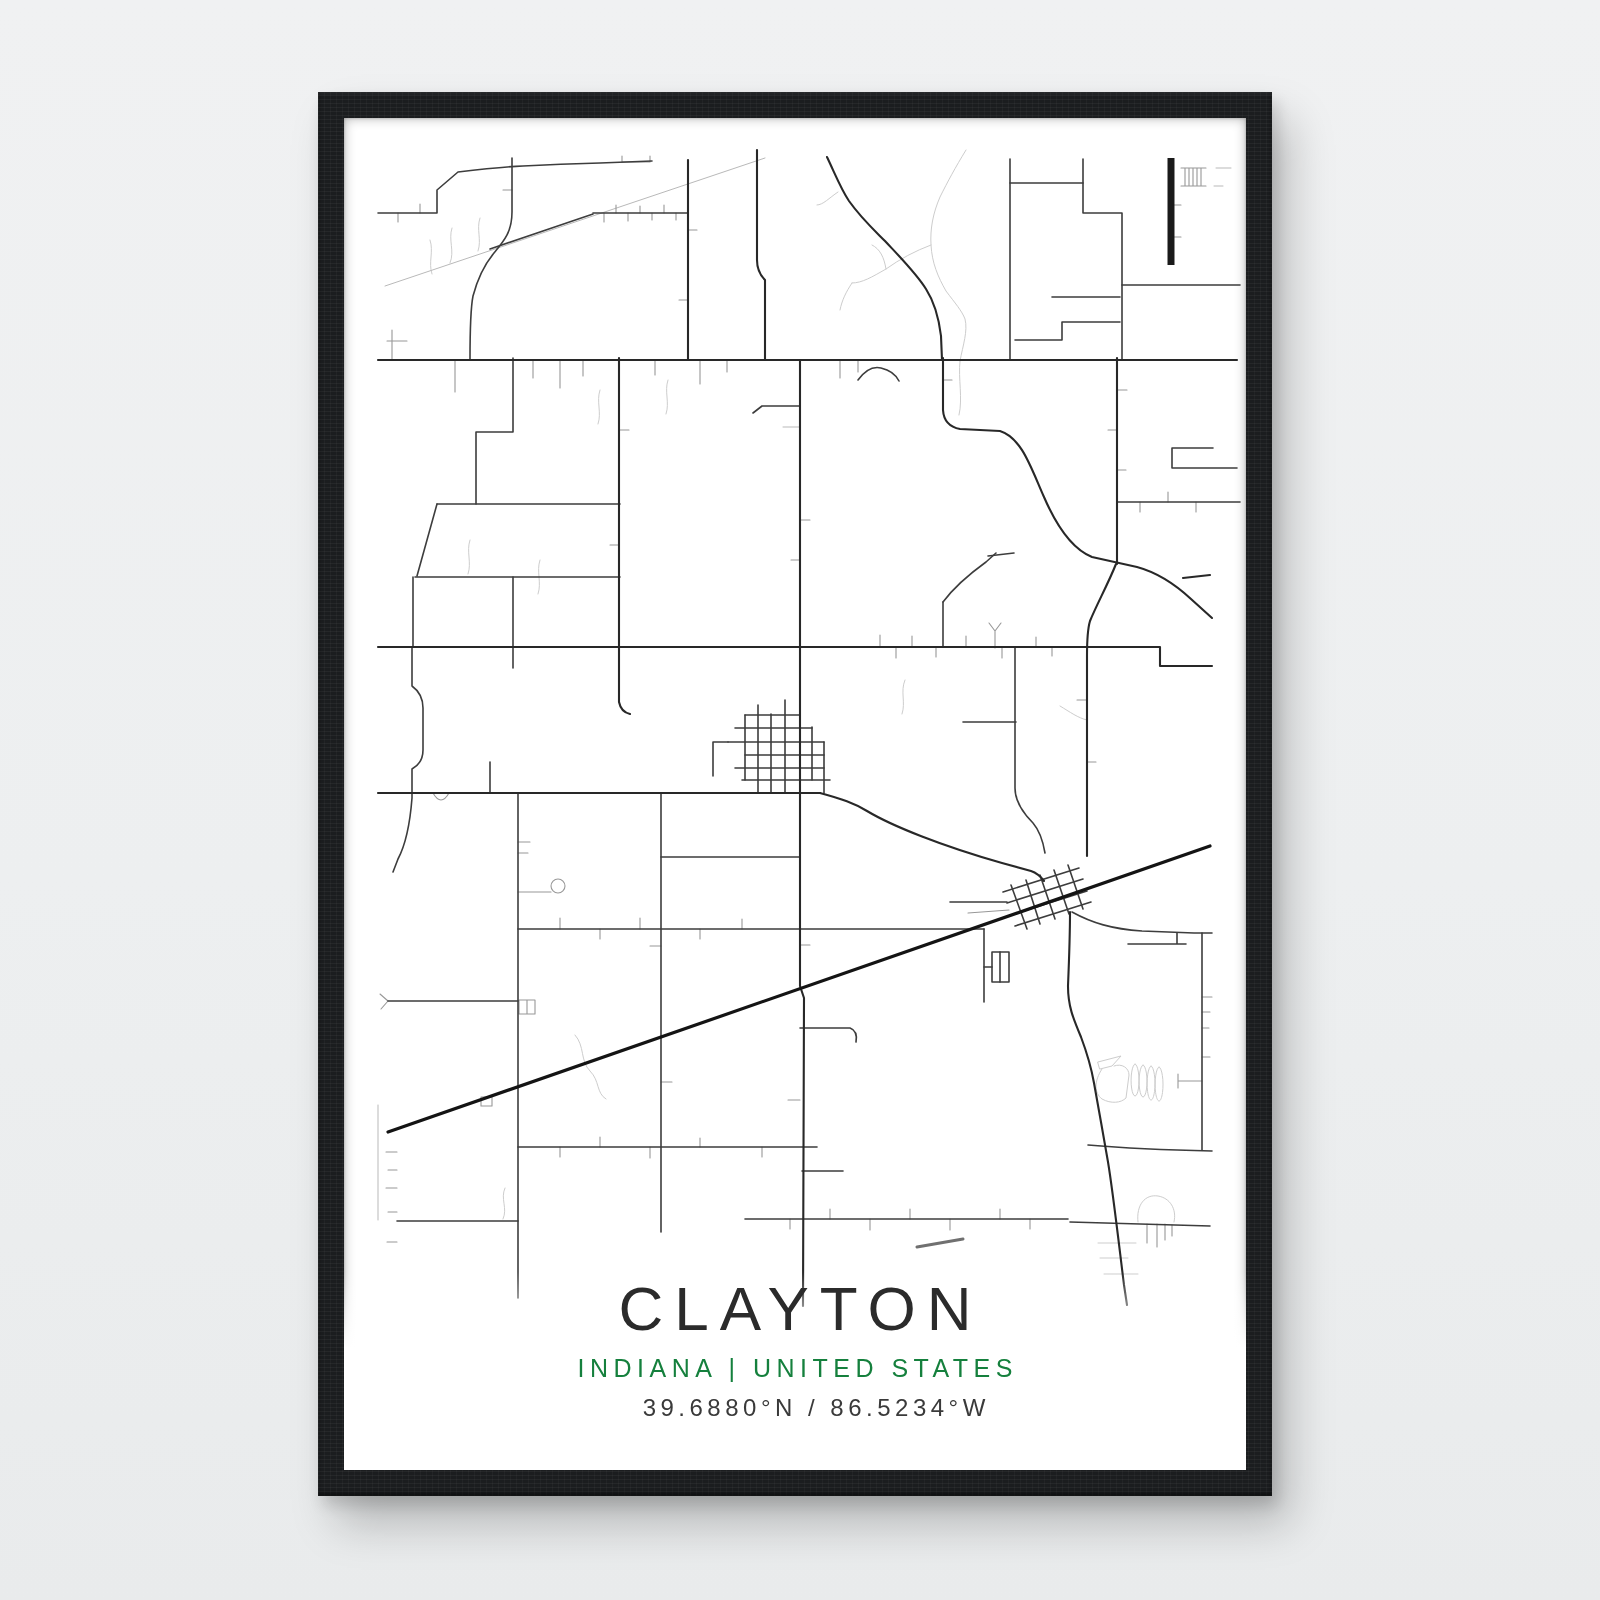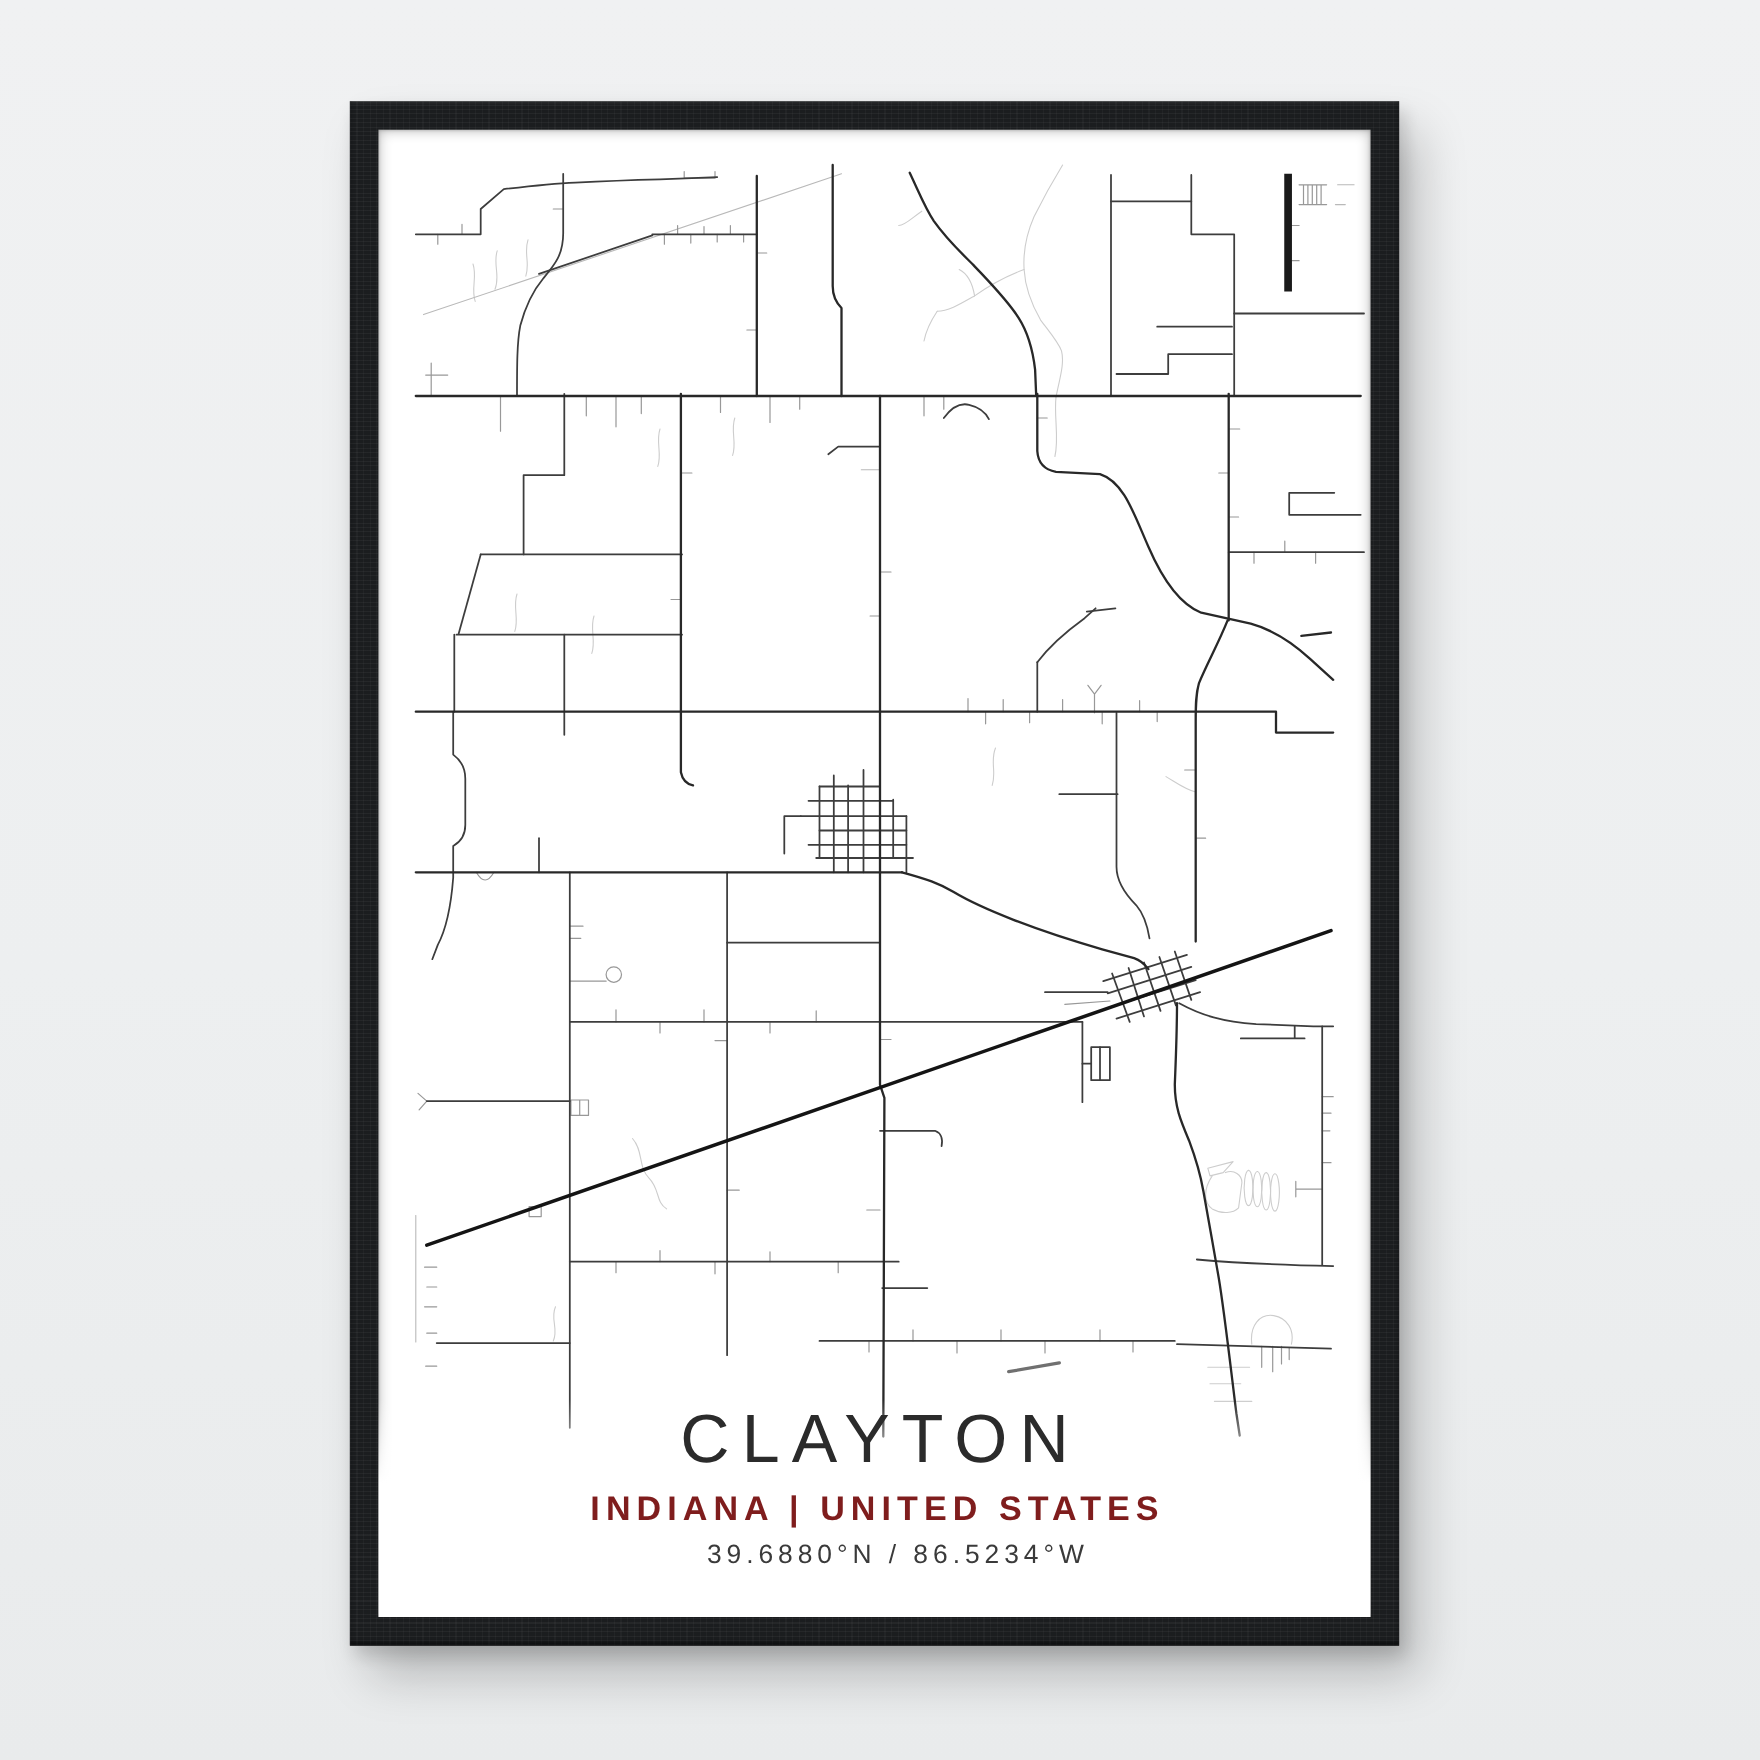--- a/index.html
+++ b/index.html
@@ -29,22 +29,22 @@
   .poster svg{position:absolute;left:0;top:0;width:100%;height:100%;display:block;}
   .caption{
     position:absolute;left:0;right:0;top:1160px;text-align:center;
     color:#2b2b2b;user-select:none;
   }
   .city{
     font-size:62px;line-height:1;font-weight:300;
     letter-spacing:11px;text-indent:11px;color:#2b2b2b;
   }
   .region{
-    margin-top:15px;font-size:31px;line-height:1.1;font-weight:700;
-    letter-spacing:5.5px;text-indent:5.5px;color:#7f1d1d;
+    margin-top:15px;font-size:25px;line-height:1.1;font-weight:400;
+    letter-spacing:5.5px;text-indent:5.5px;color:#15803d;
   }
   .coords{
     margin-top:12px;font-size:24px;line-height:1.1;font-weight:400;
     letter-spacing:4.5px;text-indent:4.5px;color:#3a3a3a;margin-left:38px;
   }
 </style>
 </head>
 <body>
 
 <div class="frame">

